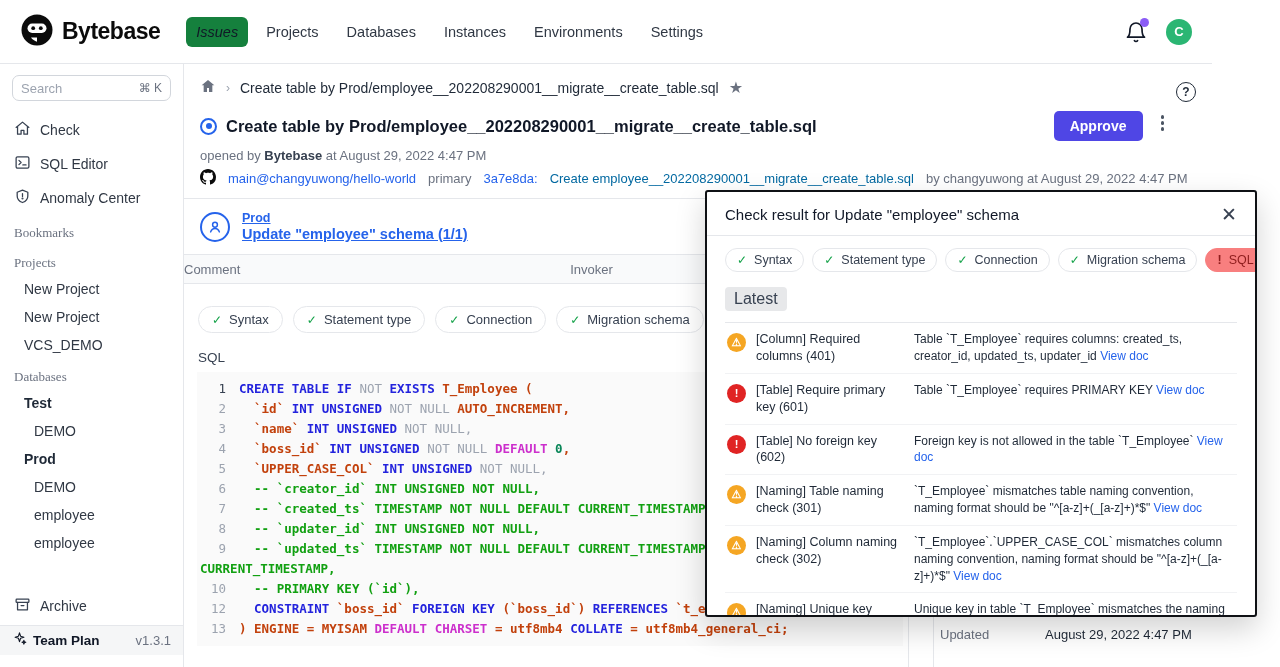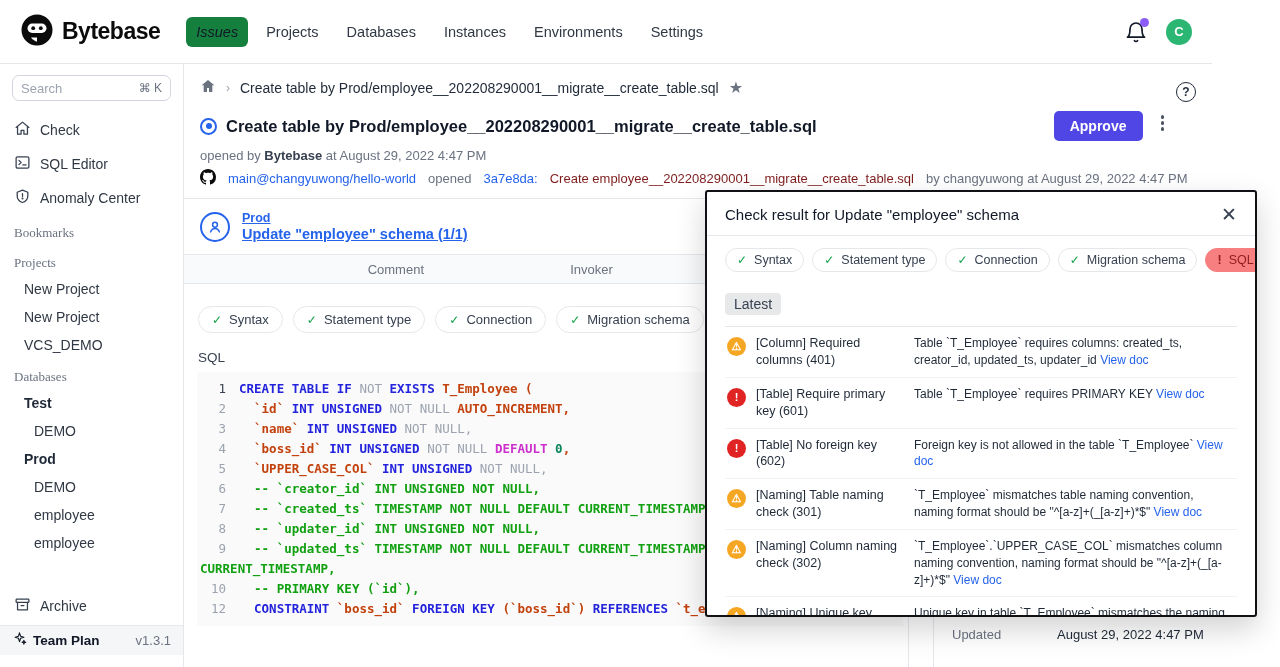--- a/index.html
+++ b/index.html
@@ -58,33 +58,33 @@
   .title-actions { margin-left:auto; display:flex; align-items:flex-start; gap:14px; padding-right:28px; }
   .approve-btn { background:#4f46e5; color:#fff; font-size:14px; font-weight:600; border:none;
     border-radius:5px; padding:7px 16px; cursor:pointer; }
   .kebab { display:flex; flex-direction:column; gap:2.5px; cursor:pointer; padding:4px; }
   .kebab i { width:3.5px; height:3.5px; border-radius:50%; background:#4b5563; }
 
   .meta-line { padding:7px 16px 0 16px; font-size:13px; color:#6b7280; }
   .meta-line b { color:#374151; font-weight:700; }
   .commit-line { display:flex; align-items:center; gap:12px; padding:6px 16px 10px 16px; font-size:13px; color:#6b7280; white-space:nowrap; }
   .blue-link { color:#2563eb; cursor:pointer; }
-  .commit-msg { color:#7f1d1d; }
+  .commit-msg { color:#0369a1; }
 
   .hr { border-top:1px solid #e5e7eb; width:719px; margin-left:0; }
   .stage-row { display:flex; align-items:center; gap:12px; padding:12px 16px; width:719px; }
   .stage-avatar { width:30px; height:30px; border:2px solid #2563eb; border-radius:50%;
     display:flex; align-items:center; justify-content:center; flex:0 0 auto; }
   .stage-links { display:flex; flex-direction:column; gap:1px; }
   .stage-env { font-size:12.5px; font-weight:700; color:#2563eb; text-decoration:underline; cursor:pointer; }
   .stage-task { font-size:14.5px; font-weight:700; color:#2563eb; text-decoration:underline; cursor:pointer; }
 
   .grid-header { width:719px; height:30px; background:#f9fafb; border-top:1px solid #e5e7eb;
     border-bottom:1px solid #e5e7eb; display:flex; align-items:center; font-size:13px; color:#6b7280; }
-  .gh-cell1 { flex:0 0 240px; text-align:right; }
+  .gh-cell1 { flex:0 0 240px; text-align:left; }
   .gh-cell2 { flex:0 0 335px; text-align:center; }
 
   .pill-row { display:flex; align-items:center; gap:10px; padding:22px 16px 0 14px; }
   .pill { display:inline-flex; align-items:center; gap:7px; padding:5px 13px; border-radius:999px;
     border:1px solid #e5e7eb; background:#fff; font-size:13px; color:#374151; white-space:nowrap; cursor:pointer; }
   .pill .tick { color:#16a34a; font-size:12px; }
   .pill .tick::before { content:"✓"; }
   .pill.fail { background:#f87f7f; border-color:#f87f7f; color:#8f1d1d; font-weight:500; }
   .pill.fail .bang::before { content:"!"; font-weight:700; }
 
@@ -97,37 +97,37 @@
   .code-row.cont { padding-left:3px; }
   .tok-k { color:#2323dd; font-weight:600; }
   .tok-d { color:#c2410c; font-weight:600; }
   .tok-g { color:#9ca3af; }
   .tok-m { color:#cc2fcc; font-weight:600; }
   .tok-n { color:#098658; font-weight:600; }
   .tok-c { color:#11a011; font-weight:600; }
 
   
   .vline { position:absolute; top:245px; bottom:0; width:1px; background:#e5e7eb; z-index:1; }
-  .aside-meta { position:absolute; left:756px; top:532px; z-index:1; font-size:13px;margin-left:12px; }
+  .aside-meta { position:absolute; left:756px; top:532px; z-index:1; font-size:13px; }
   .aside-row { display:flex; margin-bottom:16px; }
   .aside-label { width:105px; color:#6b7280; }
   .aside-value { color:#1f2937; }
 
   
   .modal { position:absolute; left:705px; top:190px; width:552px; height:427px; background:#fff;
     border:2px solid #0f1115; border-radius:3px; box-shadow:0 12px 30px rgba(0,0,0,.18);
     z-index:50; overflow:hidden; }
   .modal-head { display:flex; align-items:center; padding:13px 18px 11px 18px; border-bottom:1px solid #e5e7eb; }
   .modal-title { font-size:15px; color:#111827; }
   .modal-close { margin-left:auto; font-size:19px; color:#374151; cursor:pointer; line-height:1; }
   .modal-body { padding:12px 18px 0 18px; }
   .modal-pills { display:flex; gap:8px; }
   .modal-pills .pill { padding:4px 11px; font-size:12.5px; }
-  .latest-chip { display:inline-block; margin-top:21px; background:#e7e8ea; color:#374151;
-    font-size:14px; padding:3px 9px; border-radius:4px; }
+  .latest-chip { display:inline-block; margin-top:15px; background:#e7e8ea; color:#374151;
+    font-size:16px; padding:3px 9px; border-radius:4px; }
   .result-list { margin-top:11px; border-top:1px solid #e5e7eb; }
   .result-row { display:flex; gap:10px; padding:8px 2px; border-bottom:1px solid #f1f2f4; }
   .sev-icon { flex:0 0 19px; width:19px; height:19px; border-radius:50%; color:#fff;
     display:flex; align-items:center; justify-content:center; font-size:11px; font-weight:700; margin-top:2px; }
   .sev-warning { background:#f5a623; }
   .sev-error { background:#e02424; }
   .rule-col { flex:0 0 148px; font-size:12.5px; color:#1f2937; line-height:1.35; }
   .desc-col { flex:1; font-size:12px; color:#1f2937; line-height:1.4; }
   .desc-col .view-doc { color:#2563eb; cursor:pointer; }
 </style>
@@ -271,21 +271,21 @@
       <span>at August 29, 2022 4:47 PM</span>
     </div>
 
     <div class="commit-line">
       <span>
         <svg width="16" height="16" viewBox="0 0 16 16" fill="#0b0b0b">
             <path d="M8 0C3.58 0 0 3.58 0 8c0 3.54 2.29 6.53 5.47 7.59.4.07.55-.17.55-.38 0-.19-.01-.82-.01-1.49-2.01.37-2.53-.49-2.69-.94-.09-.23-.48-.94-.82-1.13-.28-.15-.68-.52-.01-.53.63-.01 1.08.58 1.23.82.72 1.21 1.87.87 2.33.66.07-.52.28-.87.51-1.07-1.78-.2-3.64-.89-3.64-3.95 0-.87.31-1.59.82-2.15-.08-.2-.36-1.02.08-2.12 0 0 .67-.21 2.2.82.64-.18 1.32-.27 2-.27s1.36.09 2 .27c1.53-1.04 2.2-.82 2.2-.82.44 1.1.16 1.92.08 2.12.51.56.82 1.27.82 2.15 0 3.07-1.87 3.75-3.65 3.95.29.25.54.73.54 1.48 0 1.07-.01 1.93-.01 2.2 0 .21.15.46.55.38A8.01 8.01 0 0 0 16 8c0-4.42-3.58-8-8-8z"></path>
           </svg>
       </span>
       <span class="blue-link">main@changyuwong/hello-world</span>
-      <span>opened</span>
+      <span>primary</span>
       <span class="blue-link">3a7e8da:</span>
       <span class="commit-msg">Create employee__202208290001__migrate__create_table.sql</span>
       <span>by changyuwong at August 29, 2022 4:47 PM</span>
     </div>
 
     <div class="hr"></div>
     <div class="stage-row">
       <span class="stage-avatar">
         <svg width="18" height="18" viewBox="0 0 24 24" fill="none" stroke="#2563eb" stroke-width="2" stroke-linecap="round">
           <circle cx="12" cy="9" r="3.2"></circle>
@@ -333,20 +333,21 @@
         <div class="code-row"><span class="ln">3</span><span class="code-text"><span class="tok-d">  `name` </span><span class="tok-k">INT UNSIGNED</span><span class="tok-g"> NOT NULL,</span></span></div>
         <div class="code-row"><span class="ln">4</span><span class="code-text"><span class="tok-d">  `boss_id` </span><span class="tok-k">INT UNSIGNED</span><span class="tok-g"> NOT NULL </span><span class="tok-m">DEFAULT</span><span class="tok-d"> </span><span class="tok-n">0</span><span class="tok-d">,</span></span></div>
         <div class="code-row"><span class="ln">5</span><span class="code-text"><span class="tok-d">  `UPPER_CASE_COL` </span><span class="tok-k">INT UNSIGNED</span><span class="tok-g"> NOT NULL,</span></span></div>
         <div class="code-row"><span class="ln">6</span><span class="code-text"><span class="tok-c">  -- `creator_id` INT UNSIGNED NOT NULL,</span></span></div>
         <div class="code-row"><span class="ln">7</span><span class="code-text"><span class="tok-c">  -- `created_ts` TIMESTAMP NOT NULL DEFAULT CURRENT_TIMESTAMP,</span></span></div>
         <div class="code-row"><span class="ln">8</span><span class="code-text"><span class="tok-c">  -- `updater_id` INT UNSIGNED NOT NULL,</span></span></div>
         <div class="code-row"><span class="ln">9</span><span class="code-text"><span class="tok-c">  -- `updated_ts` TIMESTAMP NOT NULL DEFAULT CURRENT_TIMESTAMP ON UPDATE</span></span></div>
         <div class="code-row cont"><span class="code-text"><span class="tok-c">CURRENT_TIMESTAMP,</span></span></div>
         <div class="code-row"><span class="ln">10</span><span class="code-text"><span class="tok-c">  -- PRIMARY KEY (`id`),</span></span></div>
         <div class="code-row"><span class="ln">12</span><span class="code-text"><span class="tok-k">  CONSTRAINT</span><span class="tok-d"> `boss_id` </span><span class="tok-k">FOREIGN KEY</span><span class="tok-d"> (`boss_id`) </span><span class="tok-k">REFERENCES</span><span class="tok-d"> `t_employee` (`id`)</span></span></div>
+        <div class="code-row"><span class="ln">13</span><span class="code-text"><span class="tok-d">) ENGINE = MYISAM </span><span class="tok-m">DEFAULT CHARSET</span><span class="tok-d"> = utf8mb4 </span><span class="tok-k">COLLATE</span><span class="tok-d"> = utf8mb4_general_ci;</span></span></div>
       </div>
 
     <div class="vline" style="left:724px"></div>
     <div class="vline" style="left:749px"></div>
     <div class="aside-meta" id="aside-meta">
         <div class="aside-row">
           <span class="aside-label">Project</span>
           <span class="aside-value">VCS_DEMO</span>
         </div>
         <div class="aside-row">

